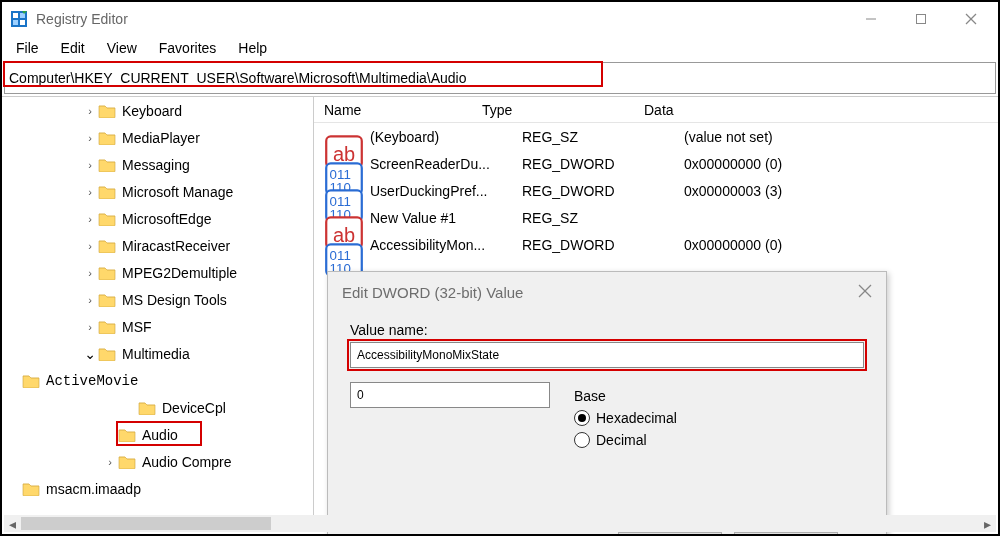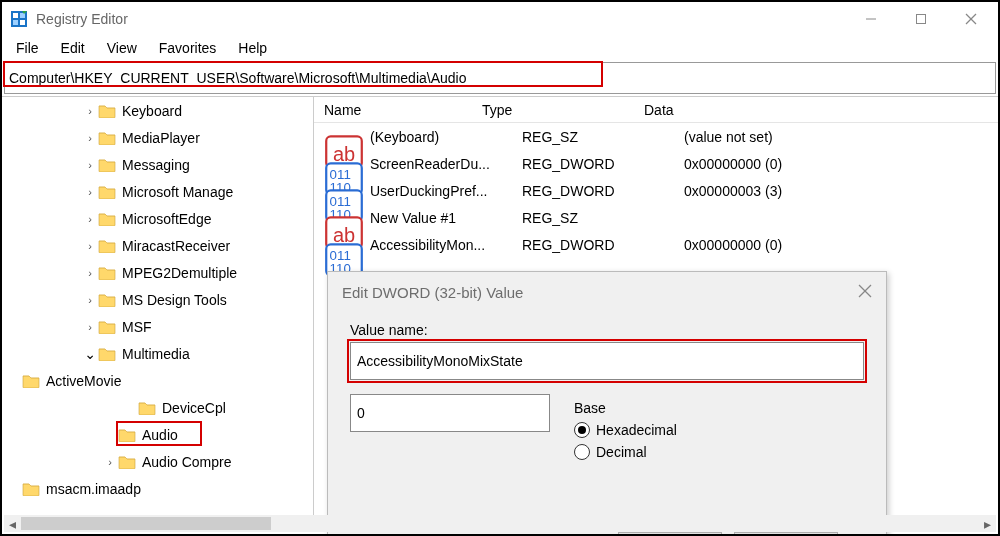--- a/index.html
+++ b/index.html
@@ -154,25 +154,25 @@
     font-size: 15px;
   }
   .dialog-title .spacer { flex: 1; }
   .dialog-body {
     padding: 4px 22px 8px 22px;
     font-size: 14px;
   }
   .form-label { margin: 6px 0 4px 0; }
   .form-input {
     width: 100%;
-    height: 38px;
+    height: 26px;
     border: 1px solid #888;
     background: #fff;
     padding: 2px 6px;
-    font-size: 14px;
+    font-size: 12px;
     font-family: inherit;
   }
   .vn-wrap { position: relative; }
   .vn-wrap .red-outline {
     position: absolute;
     left: -3px; top: -3px; right: -3px; bottom: -3px;
     border: 2px solid #d40000;
     pointer-events: none;
   }
   .vd-base {
@@ -375,21 +375,21 @@
           <div class="row" style="padding-left: 80px;">
             <span class="caret" style="color: rgb(0, 0, 0); font-size: 14px;">⌄</span>
             <span class="folder-icon"><svg viewBox="0 0 18 15">
                 <path d="M1 3 h6 l2 2 h8 v9 a1 1 0 0 1 -1 1 h-14 a1 1 0 0 1 -1 -1 z" fill="#ffd86b" stroke="#caa23b" stroke-width="0.6"></path>
                 <path d="M1 3 h6 l2 2 h8" fill="none" stroke="#e6b84d" stroke-width="0.5"></path>
               </svg></span>
             <span class="label">Multimedia</span>
           </div>
         </li>
         <li>
-          <div class="row" style="">
+          <div class="row" style=" font-family: Liberation Mono, monospace;">
             <span class="caret"></span>
             <span class="folder-icon"><svg viewBox="0 0 18 15">
                 <path d="M1 3 h6 l2 2 h8 v9 a1 1 0 0 1 -1 1 h-14 a1 1 0 0 1 -1 -1 z" fill="#ffd86b" stroke="#caa23b" stroke-width="0.6"></path>
                 <path d="M1 3 h6 l2 2 h8" fill="none" stroke="#e6b84d" stroke-width="0.5"></path>
               </svg></span>
             <span class="label">ActiveMovie</span>
           </div>
         </li>
         <li>
           <div class="row" style="padding-left: 120px;">

